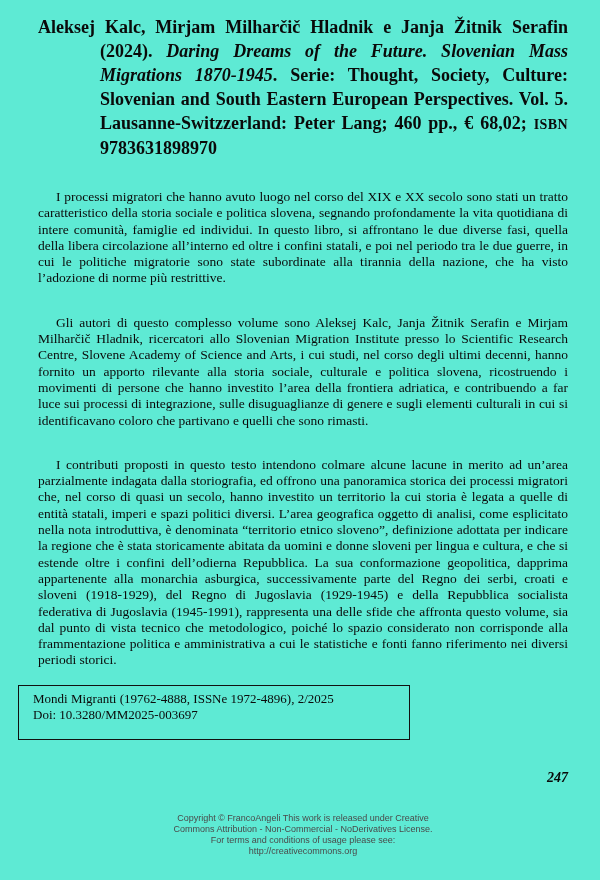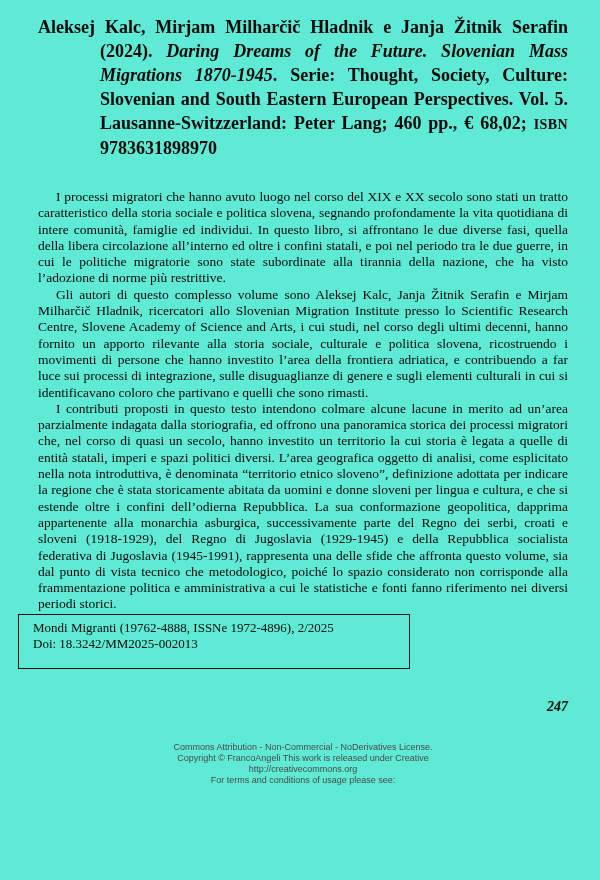--- a/index.html
+++ b/index.html
@@ -29,24 +29,24 @@
   .seg-bi { font-weight: bold; font-style: italic; }
   .seg-bsc{ font-weight: bold; font-size: 0.78em; letter-spacing: 0.4px; }
   .seg-i  { }
   
   .review-body {
     margin-top: 29px;
     font-size: 13.5px;
     line-height: 16.3px;
     text-align: justify;
   }
-  .para { text-indent: 18px; }
+  .para { text-indent: 18px; margin-top: 28px; }
   
   .journal-box {
-    margin-top: 1px;
+    margin-top: 16px;
     margin-left: -20px;
     width: 392px;
     border: 1.5px solid #111111;
     padding: 5px 10px 16px 14px;
     font-size: 13px;
     line-height: 16px;
   }
   
   .page-number {
     margin-top: 30px;
@@ -74,26 +74,26 @@
     <h1 class="citation-heading"><span class="seg-b">Aleksej Kalc, Mirjam Milharčič Hladnik e Janja Žitnik Serafin (2024). </span><span class="seg-bi">Daring Dreams of the Future. Slovenian Mass Migrations 1870-1945</span><span class="seg-b">. Serie: Thought, Society, Culture: Slovenian and South Eastern European Perspectives. Vol. 5. Lausanne-Switzzerland: Peter Lang; 460 pp., € 68,02; </span><span class="seg-bsc">ISBN</span><span class="seg-b"> 9783631898970</span></h1>
 
     <div class="review-body">
       <p class="para"><span>I processi migratori che hanno avuto luogo nel corso del XIX e XX secolo sono stati un tratto caratteristico della storia sociale e politica slovena, segnando profondamente la vita quotidiana di intere comunità, famiglie ed individui. In questo libro, si affrontano le due diverse fasi, quella della libera circolazione all’interno ed oltre i confini statali, e poi nel periodo tra le due guerre, in cui le politiche migratorie sono state subordinate alla tirannia della nazione, che ha visto l’adozione di norme più restrittive.</span></p>
       <p class="para"><span>Gli autori di questo complesso volume sono Aleksej Kalc, Janja Žitnik Serafin e Mirjam Milharčič Hladnik, ricercatori allo </span><span class="seg-i">Slovenian Migration Institute</span><span> presso lo </span><span class="seg-i">Scientific Research Centre, Slovene Academy of Science and Arts</span><span>, i cui studi, nel corso degli ultimi decenni, hanno fornito un apporto rilevante alla storia sociale, culturale e politica slovena, ricostruendo i movimenti di persone che hanno investito l’area della frontiera adriatica, e contribuendo a far luce sui processi di integrazione, sulle disuguaglianze di genere e sugli elementi culturali in cui si identificavano coloro che partivano e quelli che sono rimasti.</span></p>
       <p class="para"><span>I contributi proposti in questo testo intendono colmare alcune lacune in merito ad un’area parzialmente indagata dalla storiografia, ed offrono una panoramica storica dei processi migratori che, nel corso di quasi un secolo, hanno investito un territorio la cui storia è legata a quelle di entità statali, imperi e spazi politici diversi. L’area geografica oggetto di analisi, come esplicitato nella nota introduttiva, è denominata “territorio etnico sloveno”, definizione adottata per indicare la regione che è stata storicamente abitata da uomini e donne sloveni per lingua e cultura, e che si estende oltre i confini dell’odierna Repubblica. La sua conformazione geopolitica, dapprima appartenente alla monarchia asburgica, successivamente parte del Regno dei serbi, croati e sloveni (1918-1929), del Regno di Jugoslavia (1929-1945) e della Repubblica socialista federativa di Jugoslavia (1945-1991), rappresenta una delle sfide che affronta questo volume, sia dal punto di vista tecnico che metodologico, poiché lo spazio considerato non corrisponde alla frammentazione politica e amministrativa a cui le statistiche e fonti fanno riferimento nei diversi periodi storici.</span></p>
     </div>
 
     <div class="journal-box">
       <div class="box-line"><span class="seg-i">Mondi Migranti</span><span> (19762-4888, ISSNe 1972-4896), </span><span class="seg-i">2/2025</span></div>
-      <div class="box-line">Doi: 18.3242/MM2025-002013</div>
+      <div class="box-line">Doi: 10.3280/MM2025-003697</div>
     </div>
 
     <div class="page-number">247</div>
 
     <div class="copyright">
+        <div>Copyright © FrancoAngeli This work is released under Creative</div>
         <div>Commons Attribution - Non-Commercial - NoDerivatives License.</div>
-        <div>Copyright © FrancoAngeli This work is released under Creative</div>
+        <div>For terms and conditions of usage please see:</div>
         <div>http://creativecommons.org</div>
-        <div>For terms and conditions of usage please see:</div>
       </div>
 
   </div>
 </div>
 
 </body></html>

